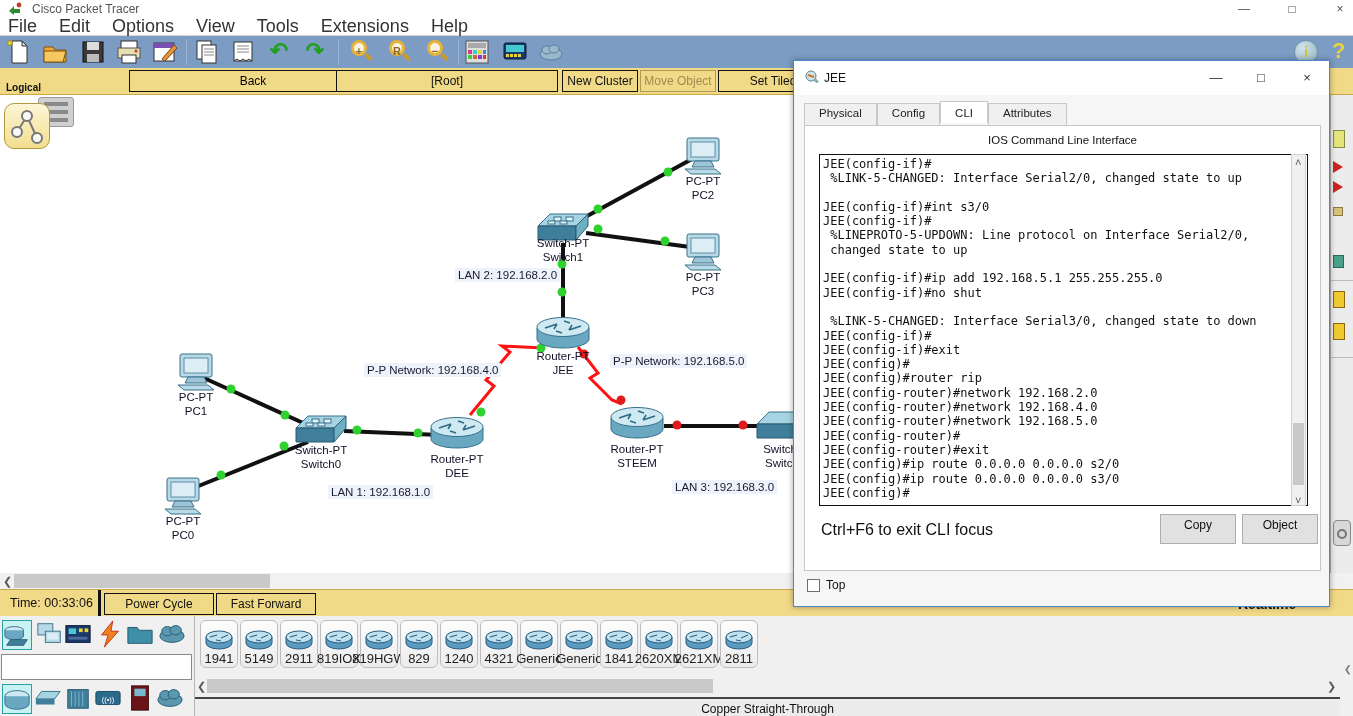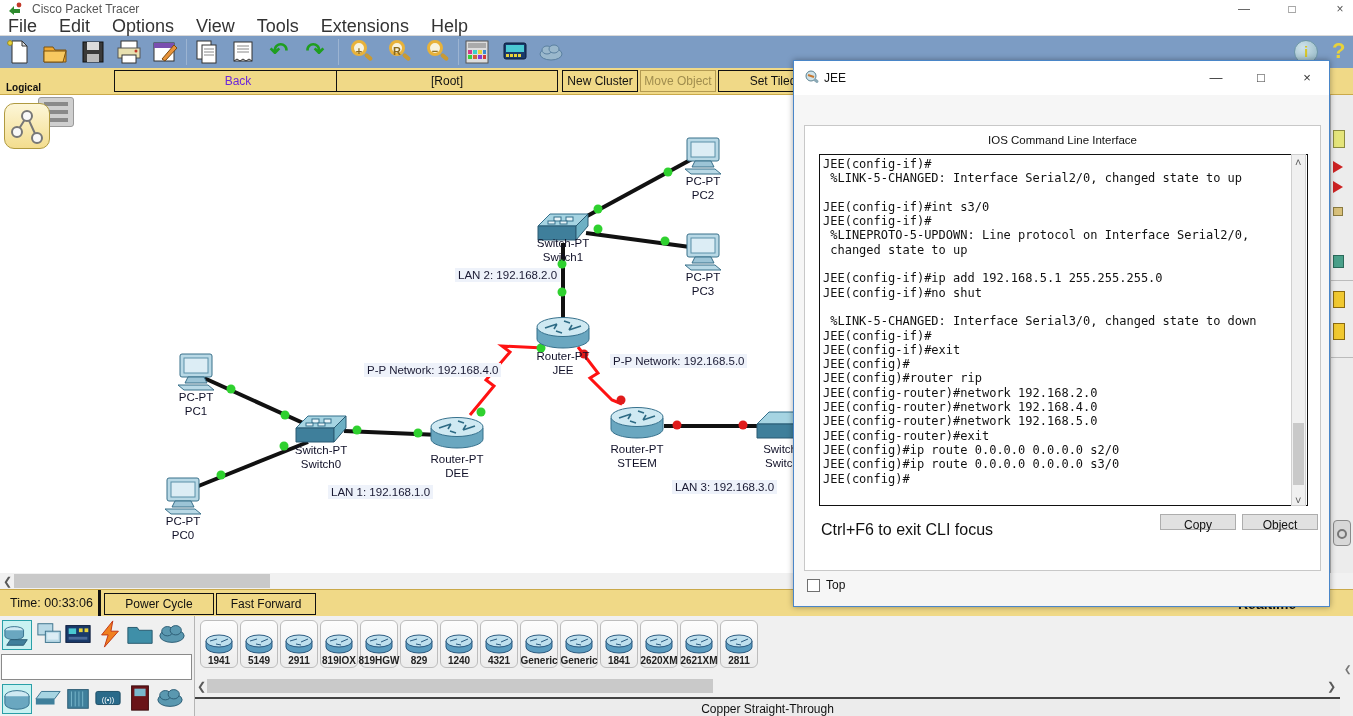--- a/index.html
+++ b/index.html
@@ -65,21 +65,21 @@
 
   
   #bottom{left:0;top:616px;width:1353px;height:100px;background:#f0f0f0;position:absolute;}
   #catpanel{position:absolute;left:0;top:0;width:195px;height:100px;border-right:1px solid #b5b5b5;}
   .cat{position:absolute;width:30px;height:30px;}
   .cat.sel{background:#c9f2f2;border:1px solid #29a0a8;}
   #selbox{position:absolute;left:1px;top:38px;width:191px;height:26px;background:#fff;border:1px solid #8a8a8a;}
   #palette{position:absolute;left:200px;top:4px;display:flex;gap:2px;}
   .dev-btn{width:38px;height:48px;border:1px solid #bdbdbd;border-radius:6px;background:linear-gradient(#fdfdfd,#ececec);
            display:flex;flex-direction:column;align-items:center;justify-content:flex-end;padding-bottom:1px;}
-  .dev-lbl{font-size:10px;color:#222;font-weight:bold;}
+  .dev-lbl{font-size:13px;color:#222;}
   #palscroll{position:absolute;left:195px;top:62px;width:1145px;height:16px;background:#f0f0f0;}
   #palscroll .thumb{position:absolute;left:12px;top:1px;width:506px;height:14px;background:#c9c9c9;}
   #bstatus{position:absolute;left:195px;top:81px;width:1145px;height:19px;border-top:2px solid #444;
            text-align:center;font-size:12px;padding-top:3px;background:#ececec;}
   #collapse-arrow{position:absolute;left:1344px;top:48px;font-size:9px;color:#777;}
 
   
   #dialog{left:793px;top:60px;width:537px;height:547px;background:#f6f6f6;border:1px solid #4a86c8;
           position:absolute;box-shadow:0 0 6px rgba(0,0,0,.35);z-index:20;}
   #dlg-titlebar{position:absolute;left:0;top:0;width:100%;height:34px;background:#fff;}
@@ -89,21 +89,21 @@
   .tab{padding:3px 14px;font-size:11.5px;background:#f0f0f0;border:1px solid #c8c8c8;border-bottom:none;color:#222;}
   .tab.active{background:#fff;position:relative;top:-2px;padding-top:5px;}
   #dlg-panel{position:absolute;left:10px;top:64px;width:517px;height:446px;background:#fff;border:1px solid #c8c8c8;}
   #cli-header{position:absolute;left:0;top:8px;width:100%;text-align:center;font-size:11.5px;}
   #terminal{position:absolute;left:14px;top:28px;width:489px;height:352px;border:1px solid #111;background:#fff;
             font-family:"DejaVu Sans Mono",monospace;font-size:12px;line-height:14.3px;overflow:hidden;padding:2px 16px 2px 3px;}
   .tline{white-space:pre;min-height:14.3px;}
   #term-scroll{position:absolute;right:14px;top:28px;width:15px;height:352px;background:#f0f0f0;border:1px solid #d0d0d0;}
   #term-scroll .thumb{position:absolute;left:1px;top:268px;width:11px;height:62px;background:#c9c9c9;}
   #cli-hint{position:absolute;left:16px;top:395px;font-size:16px;}
-  .dlg-btn{position:absolute;top:388px;width:76px;height:16px;background:#e1e1e1;border:1px solid #adadad;
+  .dlg-btn{position:absolute;top:388px;width:76px;height:30px;background:#e1e1e1;border:1px solid #adadad;
            font-size:12px;text-align:center;line-height:20px;}
   #top-check{position:absolute;left:13px;top:518px;width:13px;height:13px;background:#fff;border:1px solid #707070;}
   #top-label{position:absolute;left:32px;top:517px;font-size:12px;}
 
   svg{display:block;}
 </style>
 </head>
 <body>
 
 <div id="app">
@@ -209,21 +209,21 @@
       <ellipse cx="13" cy="15" rx="11" ry="6" fill="#9ab8cc" stroke="#5a80a0"></ellipse>
       <ellipse cx="9" cy="11" rx="5" ry="4" fill="#9ab8cc" stroke="#5a80a0"></ellipse>
       <ellipse cx="16" cy="10" rx="5" ry="4" fill="#9ab8cc" stroke="#5a80a0"></ellipse>
       </svg>
     <div id="info-btn" class="abs">i</div>
     <div id="help-icon" class="abs">?</div>
   </div>
 
   <div id="viewbar">
     <span id="mode-label" class="abs">Logical</span>
-    <div class="vbtn" style="left:114px;width:248px;color:#6d28d9">Back</div>
+    <div class="vbtn" style="left:129px;width:248px;color:#000000">Back</div>
     <div class="vbtn" style="left:336px;width:222px">[Root]</div>
     <div class="vbtn" style="left:562px;width:76px">New Cluster</div>
     <div class="vbtn dim" style="left:640px;width:76px">Move Object</div>
     <div class="vbtn" style="left:718px;width:110px">Set Tiled</div>
   </div>
 
   <div id="canvas">
     <div id="clusterzone" class="abs">
       <div id="cluster-back">
           <i></i>
@@ -654,20 +654,26 @@
       <svg class="abs" style="left:10px;top:8px" width="16" height="16" viewBox="0 0 16 16">
         <circle cx="7" cy="7" r="5" fill="#cfe3ea" stroke="#5a8090"></circle>
         <rect x="10" y="10" width="5" height="3" rx="1" transform="rotate(40 12 11)" fill="#8aa8b5"></rect>
         <path d="M4 6 l6 2" stroke="#c87830" stroke-width="2"></path>
         </svg>
       <span id="dlg-title">JEE</span>
       <span class="dlg-ctl" style="left:407px">—</span>
       <span class="dlg-ctl" style="left:452px">□</span>
       <span class="dlg-ctl" style="left:498px">×</span>
     </div>
+    <div class="tabs">
+      <div class="tab">Physical</div>
+      <div class="tab">Config</div>
+      <div class="tab active">CLI</div>
+      <div class="tab">Attributes</div>
+    </div>
     <div id="dlg-panel">
       <div id="cli-header">IOS Command Line Interface</div>
       <div id="terminal">
 
       <div class="tline">JEE(config-if)#</div>
           <div class="tline"> %LINK-5-CHANGED: Interface Serial2/0, changed state to up</div>
           <div class="tline"></div>
           <div class="tline">JEE(config-if)#int s3/0</div>
           <div class="tline">JEE(config-if)#</div>
           <div class="tline"> %LINEPROTO-5-UPDOWN: Line protocol on Interface Serial2/0,</div>
@@ -677,20 +683,21 @@
           <div class="tline">JEE(config-if)#no shut</div>
           <div class="tline"></div>
           <div class="tline"> %LINK-5-CHANGED: Interface Serial3/0, changed state to down</div>
           <div class="tline">JEE(config-if)#</div>
           <div class="tline">JEE(config-if)#exit</div>
           <div class="tline">JEE(config)#</div>
           <div class="tline">JEE(config)#router rip</div>
           <div class="tline">JEE(config-router)#network 192.168.2.0</div>
           <div class="tline">JEE(config-router)#network 192.168.4.0</div>
           <div class="tline">JEE(config-router)#network 192.168.5.0</div>
+          <div class="tline">JEE(config-router)#</div>
           <div class="tline">JEE(config-router)#exit</div>
           <div class="tline">JEE(config)#ip route 0.0.0.0 0.0.0.0 s2/0</div>
           <div class="tline">JEE(config)#ip route 0.0.0.0 0.0.0.0 s3/0</div>
           <div class="tline">JEE(config)#</div>
         </div>
       <div id="term-scroll">
         <span class="scr-arrow" style="left:3px;top:-1px">˄</span>
         <div class="thumb"></div>
         <span class="scr-arrow" style="left:3px;top:337px">˅</span>
       </div>

